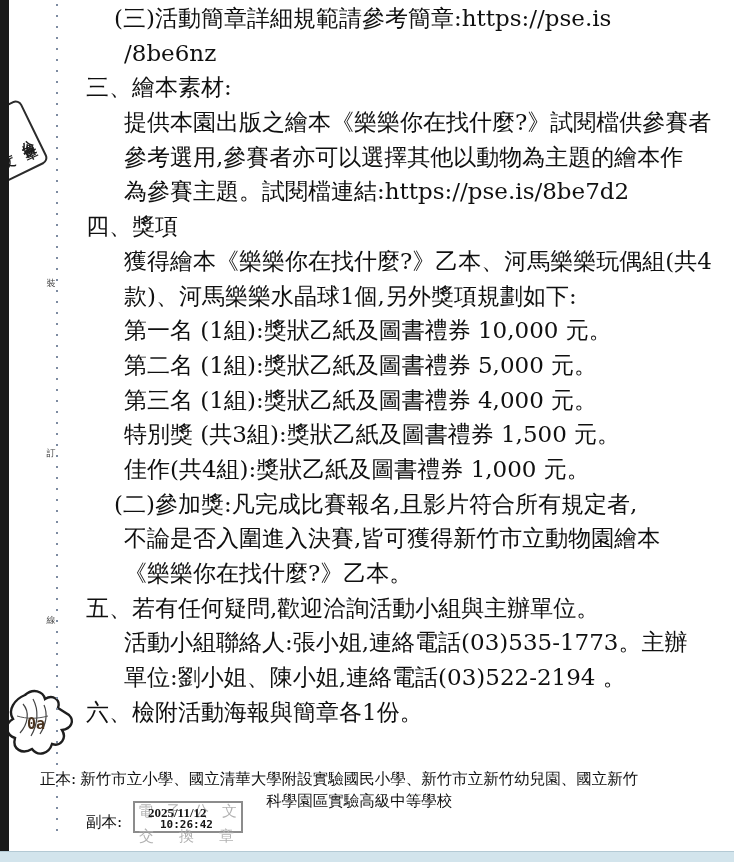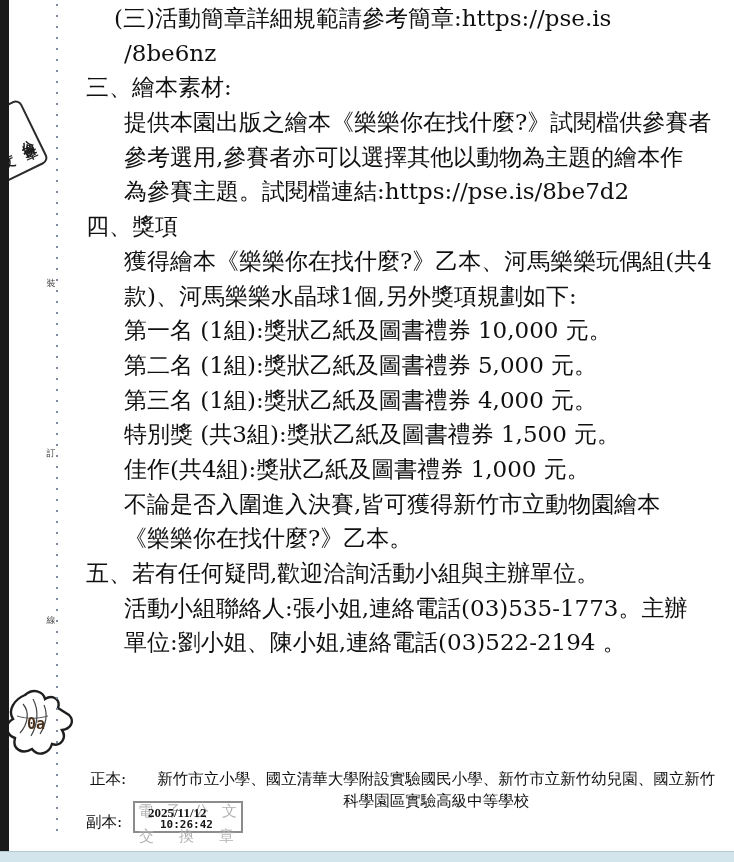--- a/index.html
+++ b/index.html
@@ -34,21 +34,21 @@
 
   
   .doc-lines{position:absolute;left:0;top:1px;width:635px;z-index:2;}
   .doc-line{height:34.7px;line-height:34.7px;font-size:23px;color:#101010;white-space:pre;}
   .ind-a{padding-left:86px;}   
   .ind-b{padding-left:124px;}  
   .ind-c{padding-left:114px;}  
 
   
   .footer{position:absolute;left:0;top:769px;width:734px;z-index:2;color:#101010;}
-  .recip-row{display:flex;padding-left:90px;font-size:15.5px;line-height:21.5px;gap:27px;}
+  .recip-row{display:flex;padding-left:40px;font-size:15.5px;line-height:21.5px;}
   .recip-label{flex:0 0 auto;white-space:pre;}
   .recip-text{width:566px;text-align:center;}
   .copy-row{position:absolute;left:86px;top:43px;font-size:15.5px;line-height:21.5px;}
 
   
   .exchange-stamp{position:absolute;left:133px;top:801px;width:110px;height:32px;
     border:2px solid #8c8c8c;box-sizing:border-box;z-index:3;background:rgba(255,255,255,.2);}
   .es-row{color:#b2b2b2;font-size:15px;line-height:17px;white-space:nowrap;overflow:hidden;}
   .es-row1{letter-spacing:13px;padding-left:3px;}
   .es-row2{letter-spacing:25px;padding-left:4px;margin-top:8px;}
@@ -89,25 +89,27 @@
     <div class="doc-line ind-b">參考選用,參賽者亦可以選擇其他以動物為主題的繪本作</div>
     <div class="doc-line ind-b">為參賽主題。試閱檔連結:https://pse.is/8be7d2</div>
     <div class="doc-line ind-a">四、獎項</div>
     <div class="doc-line ind-b">獲得繪本《樂樂你在找什麼?》乙本、河馬樂樂玩偶組(共4</div>
     <div class="doc-line ind-b">款)、河馬樂樂水晶球1個,另外獎項規劃如下:</div>
     <div class="doc-line ind-b">第一名 (1組):獎狀乙紙及圖書禮券 10,000 元。</div>
     <div class="doc-line ind-b">第二名 (1組):獎狀乙紙及圖書禮券 5,000 元。</div>
     <div class="doc-line ind-b">第三名 (1組):獎狀乙紙及圖書禮券 4,000 元。</div>
     <div class="doc-line ind-b">特別獎 (共3組):獎狀乙紙及圖書禮券 1,500 元。</div>
     <div class="doc-line ind-b">佳作(共4組):獎狀乙紙及圖書禮券 1,000 元。</div>
+    <div class="doc-line ind-c">(二)參加獎:凡完成比賽報名,且影片符合所有規定者,</div>
     <div class="doc-line ind-b">不論是否入圍進入決賽,皆可獲得新竹市立動物園繪本</div>
     <div class="doc-line ind-b">《樂樂你在找什麼?》乙本。</div>
     <div class="doc-line ind-a">五、若有任何疑問,歡迎洽詢活動小組與主辦單位。</div>
     <div class="doc-line ind-b">活動小組聯絡人:張小姐,連絡電話(03)535-1773。主辦</div>
     <div class="doc-line ind-b">單位:劉小姐、陳小姐,連絡電話(03)522-2194 。</div>
+    <div class="doc-line ind-a">六、檢附活動海報與簡章各1份。</div>
   </div>
 
   <div class="footer">
     <div class="recip-row">
       <span class="recip-label">正本:</span>
       <div class="recip-text">新竹市立小學、國立清華大學附設實驗國民小學、新竹市立新竹幼兒園、國立新竹科學園區實驗高級中等學校</div>
     </div>
     <div class="copy-row">副本:</div>
   </div>
 

